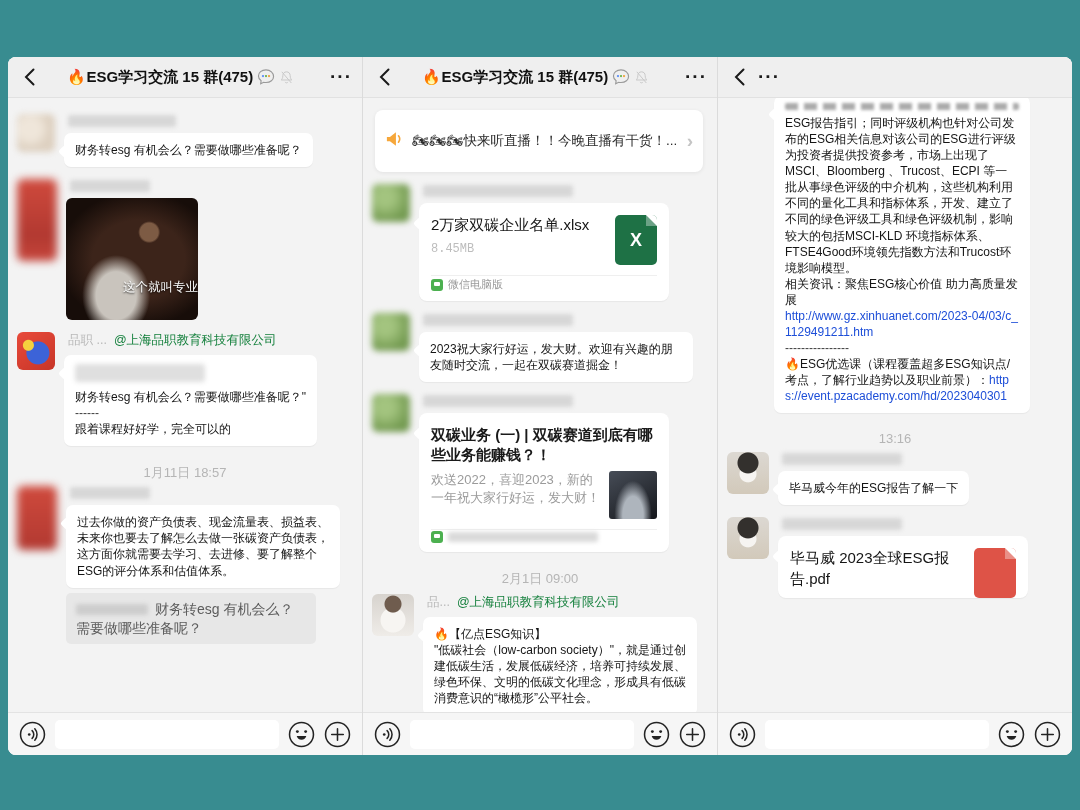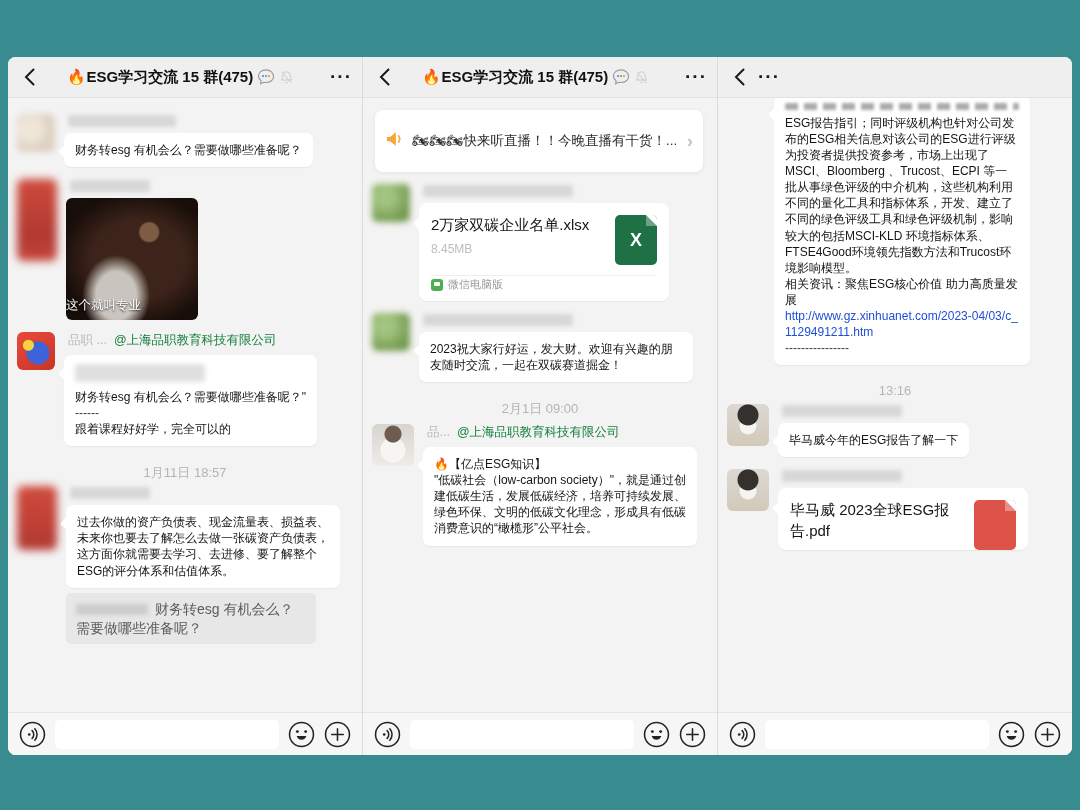--- a/index.html
+++ b/index.html
@@ -62,35 +62,35 @@
   .quote{background:#E7E7E7;border-radius:5px;padding:7px 10px;margin:5px 0 0;font-size:14px;
          line-height:1.35;color:#5C5C5C;max-width:230px;}
   .qblur{display:inline-block;width:72px;height:11px;background:#CDCDCD;filter:blur(2px);border-radius:2px;
          margin-right:7px;vertical-align:-1px;}
   
   .gif{position:relative;width:132px;height:122px;border-radius:6px;overflow:hidden;
        background:
         radial-gradient(circle at 63% 28%,#7d5b44 0 9px,rgba(0,0,0,0) 11px),
         radial-gradient(ellipse at 38% 80%,#c9c4bd 0 20px,rgba(0,0,0,0) 34px),
         radial-gradient(ellipse at 55% 50%,#3c241a 0 45%,#170d09 78%);}
-  .gif-caption{position:absolute;bottom:6px;left:0;width:100%;text-align:left;color:#fff;font-size:12.5px;
+  .gif-caption{position:absolute;bottom:24px;left:0;width:100%;text-align:right;color:#fff;font-size:12.5px;
                text-shadow:0 1px 2px rgba(0,0,0,.8);}
   
   .banner{display:flex;align-items:center;gap:8px;background:#fff;border-radius:8px;margin:8px 14px 2px 12px;
           padding:21px 10px;box-shadow:0 1px 4px rgba(0,0,0,.07);}
   .btext{flex:1;font-size:13.5px;color:#2b2b2b;white-space:nowrap;overflow:hidden;text-overflow:ellipsis;}
   .bchev{color:#C5C5C5;font-size:19px;line-height:12px;font-weight:700;}
   
   .fcard,.lcard{position:relative;background:#fff;border-radius:8px;padding:12px 12px 0;width:226px;
           box-shadow:0 1px 1px rgba(0,0,0,.05);}
   .fcard:before,.lcard:before{content:"";position:absolute;left:-4px;top:16px;width:9px;height:9px;background:#fff;
           transform:rotate(45deg);border-radius:2px;}
   .fmain{display:flex;justify-content:space-between;gap:0;}
   .fname{font-size:15px;line-height:1.35;color:#151515;}
-  .fsize{font-size:12px;color:#BDBDBD;margin-top:7px;}
+  .fsize{font-size:12px;color:#BDBDBD;margin-top:7px;font-family:Liberation Mono, monospace;}
   .ficon{flex:none;width:42px;height:50px;border-radius:5px;position:relative;display:flex;align-items:center;
          justify-content:center;color:#fff;font-weight:700;}
   .ficon:after{content:"";position:absolute;top:0;right:0;border-top:11px solid #fff;border-left:11px solid rgba(255,255,255,.35);
          border-top-right-radius:5px;}
   .ficon.excel{background:#1E7145;font-size:18px;}
   .ficon.pdf{background:#DE5347;font-size:12.5px;}
   .ffoot{border-top:1px solid #EFEFEF;margin-top:10px;padding:1px 0 9px;font-size:11px;color:#9A9A9A;
          display:flex;align-items:center;gap:5px;}
   .pcicon{width:12px;height:12px;border-radius:3px;background:#4CB050;position:relative;flex:none;}
   .pcicon:after{content:"";position:absolute;left:3px;top:3px;width:6px;height:4px;background:#fff;border-radius:1px;}
@@ -281,20 +281,37 @@
         </div>
 
         <div class="row">
           <div class="avatar av38 av-green"></div>
           <div class="msgcol">
             <div class="name-blur w150"></div>
             <div class="bubble">2023祝大家行好运，发大财。欢迎有兴趣的朋友随时交流，一起在双碳赛道掘金！</div>
           </div>
         </div>
 
+        <div class="row">
+          <div class="avatar av38 av-green"></div>
+          <div class="msgcol">
+            <div class="name-blur w150"></div>
+            <div class="lcard">
+              <div class="ltitle">双碳业务 (一) | 双碳赛道到底有哪些业务能赚钱？！</div>
+              <div class="lrow">
+                <div class="ldesc">欢送2022，喜迎2023，新的一年祝大家行好运，发大财！</div>
+                <div class="lthumb"></div>
+              </div>
+              <div class="ffoot">
+                <span class="pcicon"></span>
+                <span class="foot-blur"></span>
+              </div>
+            </div>
+          </div>
+        </div>
 
         <div class="time">2月1日 09:00</div>
 
         <div class="row" style="margin-top:6px">
           <div class="avatar av44 av-person"></div>
           <div class="msgcol">
             <div class="name-line">
               <span class="sname">品...</span>
               <span class="mention">@上海品职教育科技有限公司</span>
             </div>
@@ -344,20 +361,21 @@
       <div class="p-body">
         <div class="row" style="margin-top:0">
           <div class="av-spacer"></div>
           <div class="msgcol">
             <div class="bubble wide" style="margin-top:-6px">
               <div class="clipline"></div>
               <div>ESG报告指引；同时评级机构也针对公司发布的ESG相关信息对该公司的ESG进行评级为投资者提供投资参考，市场上出现了MSCI、Bloomberg 、Trucost、ECPI 等一批从事绿色评级的中介机构，这些机构利用不同的量化工具和指标体系，开发、建立了不同的绿色评级工具和绿色评级机制，影响较大的包括MSCI-KLD 环境指标体系、FTSE4Good环境领先指数方法和Trucost环境影响模型。</div>
               <div class="para">相关资讯：聚焦ESG核心价值 助力高质量发展</div>
               <a class="link">http://www.gz.xinhuanet.com/2023-04/03/c_1129491211.htm</a>
               <div class="dashes">----------------</div>
+              <div><span>🔥ESG优选课（课程覆盖超多ESG知识点/考点，了解行业趋势以及职业前景）：</span><a class="link">https://event.pzacademy.com/hd/2023040301</a></div>
             </div>
           </div>
         </div>
 
         <div class="time">13:16</div>
 
         <div class="row" style="margin-top:6px">
           <div class="avatar av44 av-mask"></div>
           <div class="msgcol">
             <div class="name-blur w120"></div>

